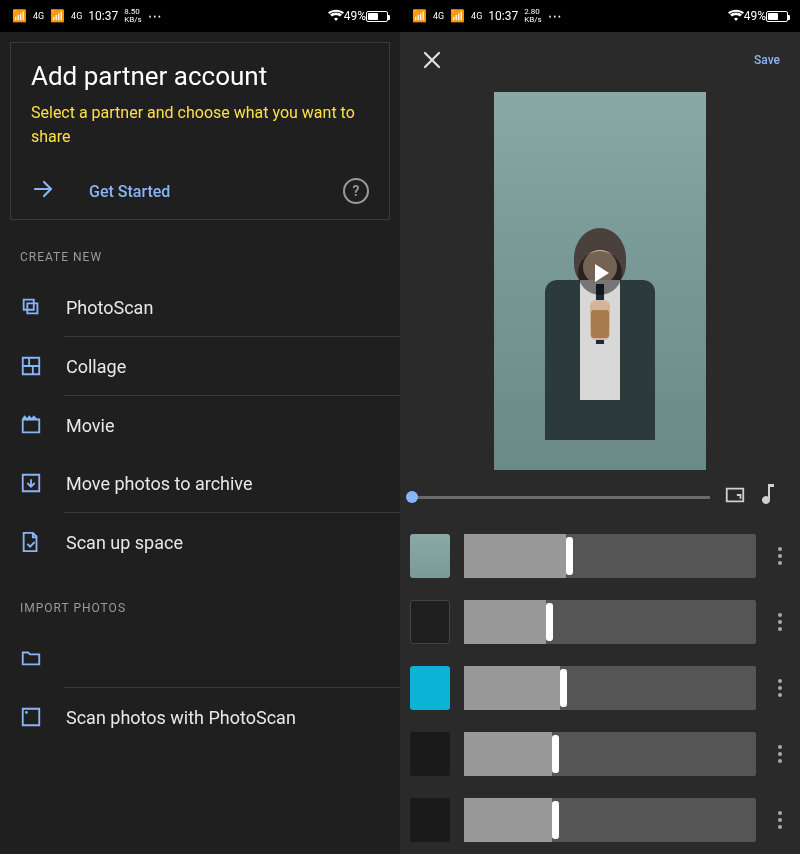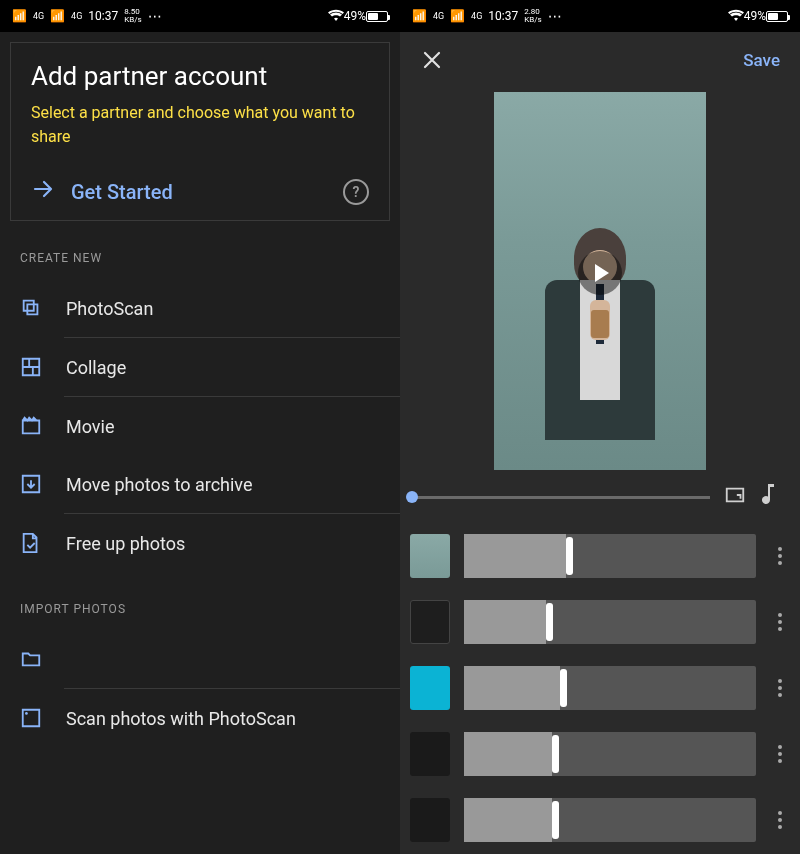--- a/index.html
+++ b/index.html
@@ -25,34 +25,34 @@
     .dots { font-size: 14px; }
     .battery-icon { width: 22px; height: 11px; border: 1px solid #fff; border-radius: 2px; position: relative; display: inline-block; }
     .battery-icon::after { content: ''; position: absolute; right: -3px; top: 3px; width: 2px; height: 5px; background: #fff; border-radius: 0 1px 1px 0; }
     .battery-fill { position: absolute; left: 1px; top: 1px; bottom: 1px; width: 49%; background: #fff; border-radius: 1px; }
 
     
     .partner-card { margin: 10px 10px 0 10px; border: 1px solid #3a3a3a; border-radius: 0; padding: 18px 20px 14px 20px; }
     .partner-title { font-size: 26px; color: #fff; font-weight: 400; margin-bottom: 10px; }
     .partner-sub { font-size: 16px; color: #fde047; line-height: 1.5; margin-bottom: 28px; }
     .partner-actions { display: flex; align-items: center; justify-content: space-between; }
-    .get-started { display: flex; align-items: center; gap: 16px; color: #8ab4f8; font-size: 20px; font-weight: 500; }
+    .get-started { display: flex; align-items: center; gap: 34px; color: #8ab4f8; font-size: 16px; font-weight: 500; }
     .arrow-icon { color: #8ab4f8; }
     .help-circle { width: 26px; height: 26px; border: 2px solid #9a9a9a; border-radius: 50%; display: flex; align-items: center; justify-content: center; color: #9a9a9a; font-size: 14px; font-weight: 600; }
 
     .section-header { font-size: 12px; letter-spacing: 1px; color: #9a9a9a; padding: 30px 20px 14px 20px; }
     .list-item { display: flex; align-items: center; gap: 24px; padding: 18px 20px; }
     .list-item .ic { width: 22px; display: flex; align-items: center; justify-content: center; color: #8ab4f8; }
     .list-item .label { font-size: 18px; color: #e8e8e8; }
     .list-divider { height: 1px; background: #3a3a3a; margin-left: 64px; }
 
     
     .editor-header { display: flex; align-items: center; justify-content: space-between; padding: 16px 20px; }
     .close-x { width: 24px; height: 24px; display: flex; align-items: center; justify-content: center; color: #e0e0e0; }
-    .save-btn { color: #8ab4f8; font-size: 17px; font-weight: 500; }
+    .save-btn { color: #8ab4f8; font-size: 12px; font-weight: 500; }
     .preview-wrap { display: flex; justify-content: center; padding: 4px 0 14px 0; }
     .preview { width: 212px; height: 378px; background: linear-gradient(180deg, #8aa9a6 0%, #7a9a97 40%, #6b8a87 100%); position: relative; overflow: hidden; }
     .person { position: absolute; left: 50%; top: 36%; transform: translateX(-50%); width: 120px; height: 220px; }
     .head { width: 52px; height: 60px; background: #4a403c; border-radius: 50% 50% 40% 40%; margin: 0 auto; position: relative; }
     .face { position: absolute; left: 50%; top: 22px; transform: translateX(-50%); width: 34px; height: 34px; background: #d4b59a; border-radius: 50%; }
     .body { width: 110px; height: 160px; background: #2d3a3b; border-radius: 12px 12px 0 0; margin: -8px auto 0 auto; position: relative; }
     .shirt { position: absolute; top: 0; left: 50%; transform: translateX(-50%); width: 40px; height: 120px; background: #d8d8d8; }
     .tie { position: absolute; top: 4px; left: 50%; transform: translateX(-50%); width: 8px; height: 60px; background: #1e2a3a; }
     .arm { position: absolute; top: 20px; left: 50%; transform: translateX(-50%); width: 20px; height: 40px; background: #d4b59a; border-radius: 6px; }
     .phone { position: absolute; top: 10px; left: 50%; transform: translateX(-50%); width: 18px; height: 28px; background: #a87c4f; border-radius: 3px; }
@@ -166,21 +166,21 @@
     <span class="label">Move photos to archive</span>
   </div>
   <div class="list-divider"></div>
 
   <div class="list-item">
     <span class="ic">
       <svg width="22" height="22" viewBox="0 0 24 24">
           <path fill="none" stroke="#8ab4f8" stroke-width="2" d="M4 2h10l4 4v16H4zM14 2v5h4M8 14l3 3 5-5"></path>
         </svg>
     </span>
-    <span class="label">Free up photos</span>
+    <span class="label">Scan up space</span>
   </div>
 
   <div class="section-header">IMPORT PHOTOS</div>
 
   <div class="list-item">
     <span class="ic">
       <svg width="22" height="22" viewBox="0 0 24 24">
           <path fill="none" stroke="#8ab4f8" stroke-width="2" d="M3 6h6l2 2h10v11H3z"></path>
         </svg>
     </span>

